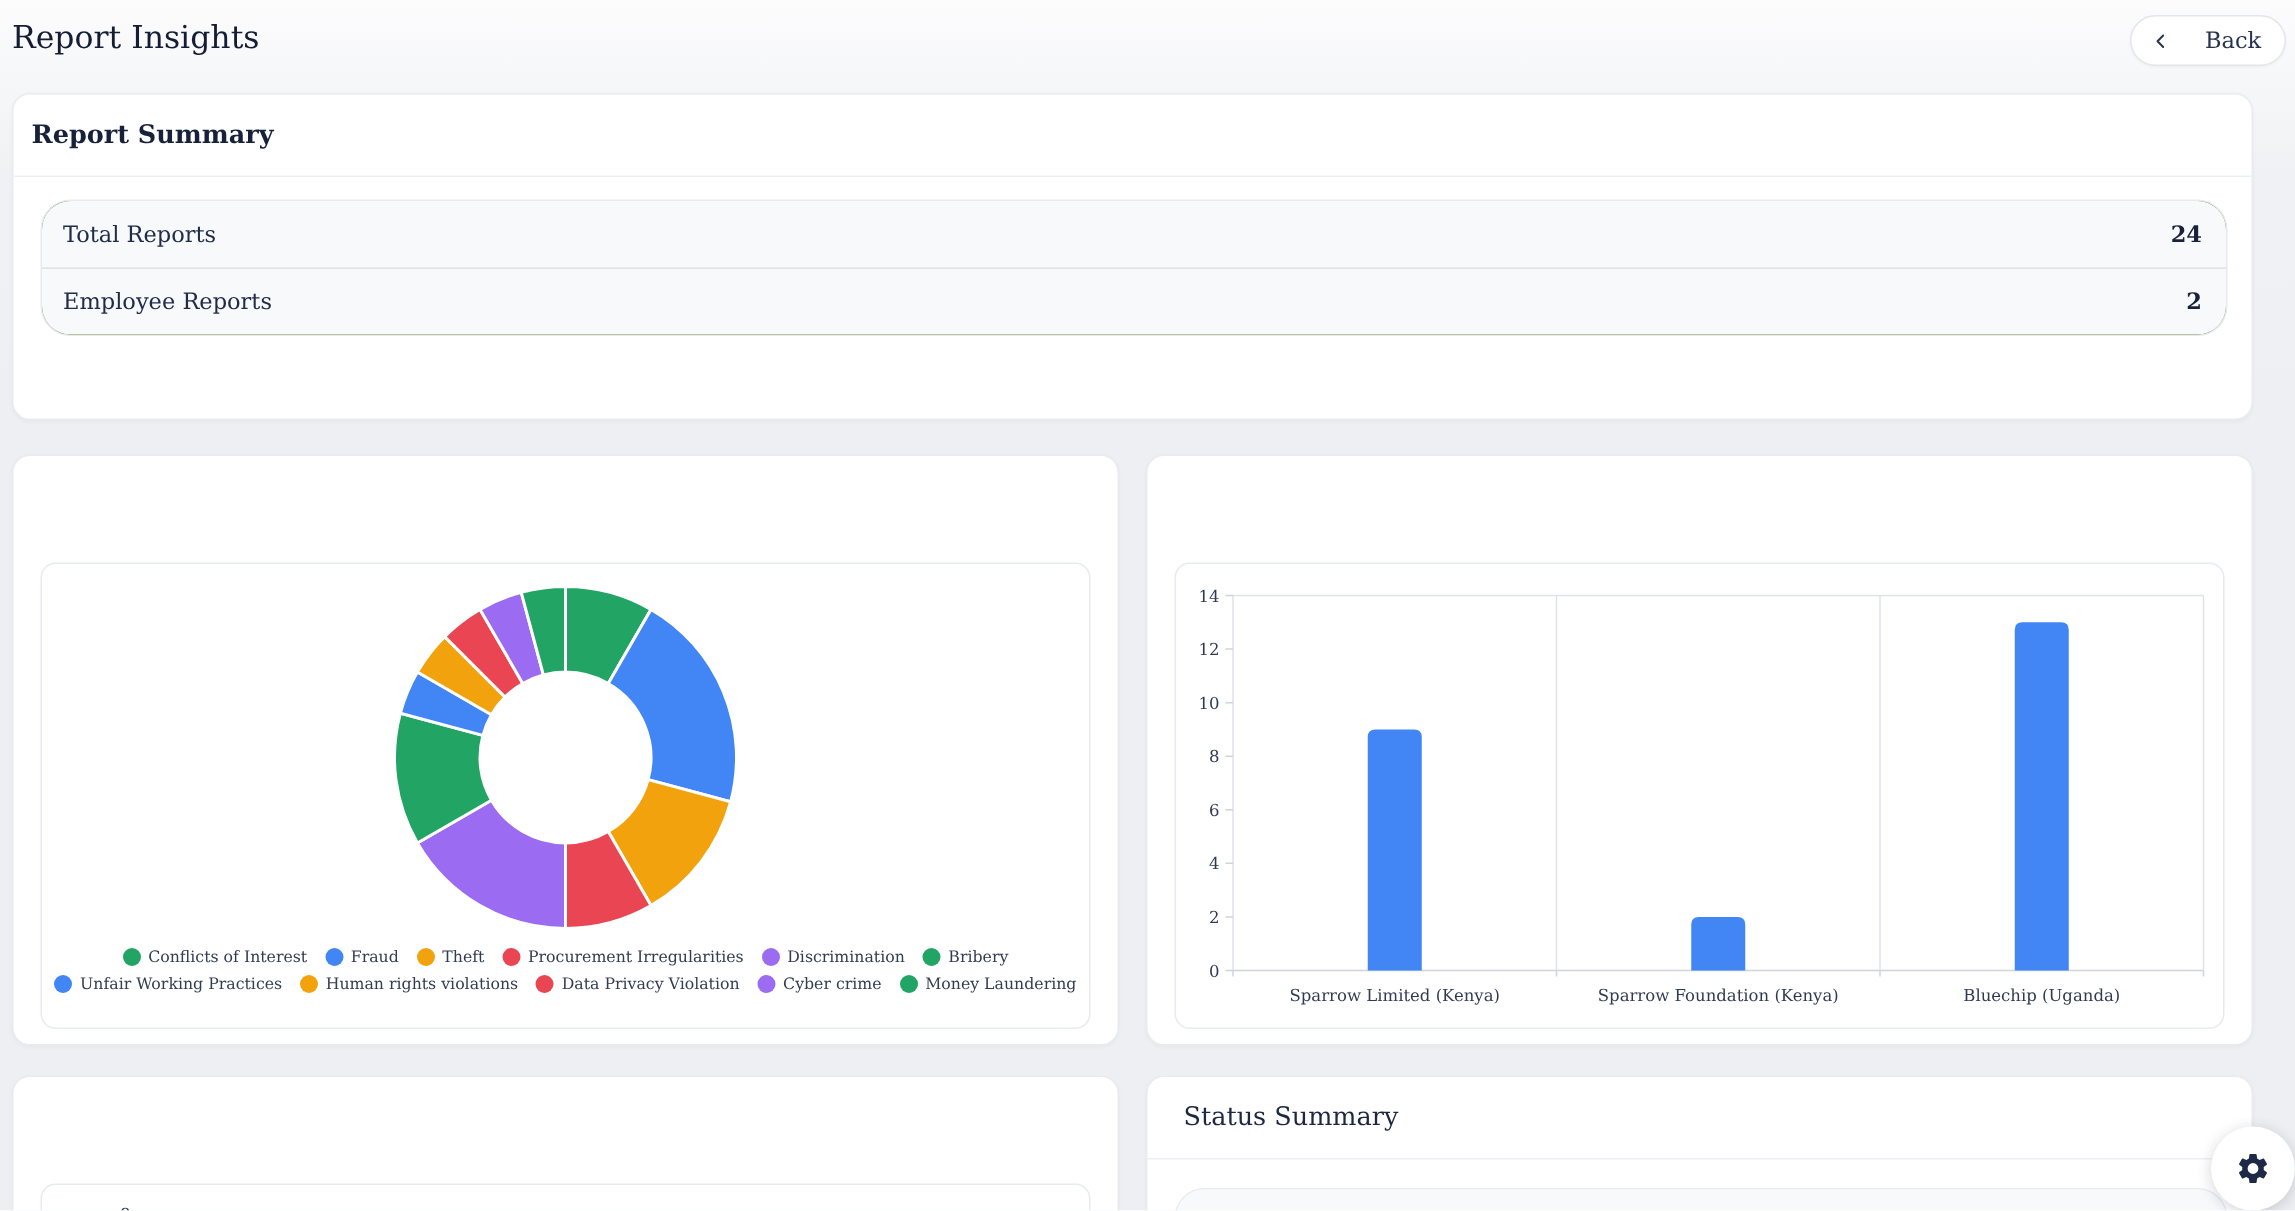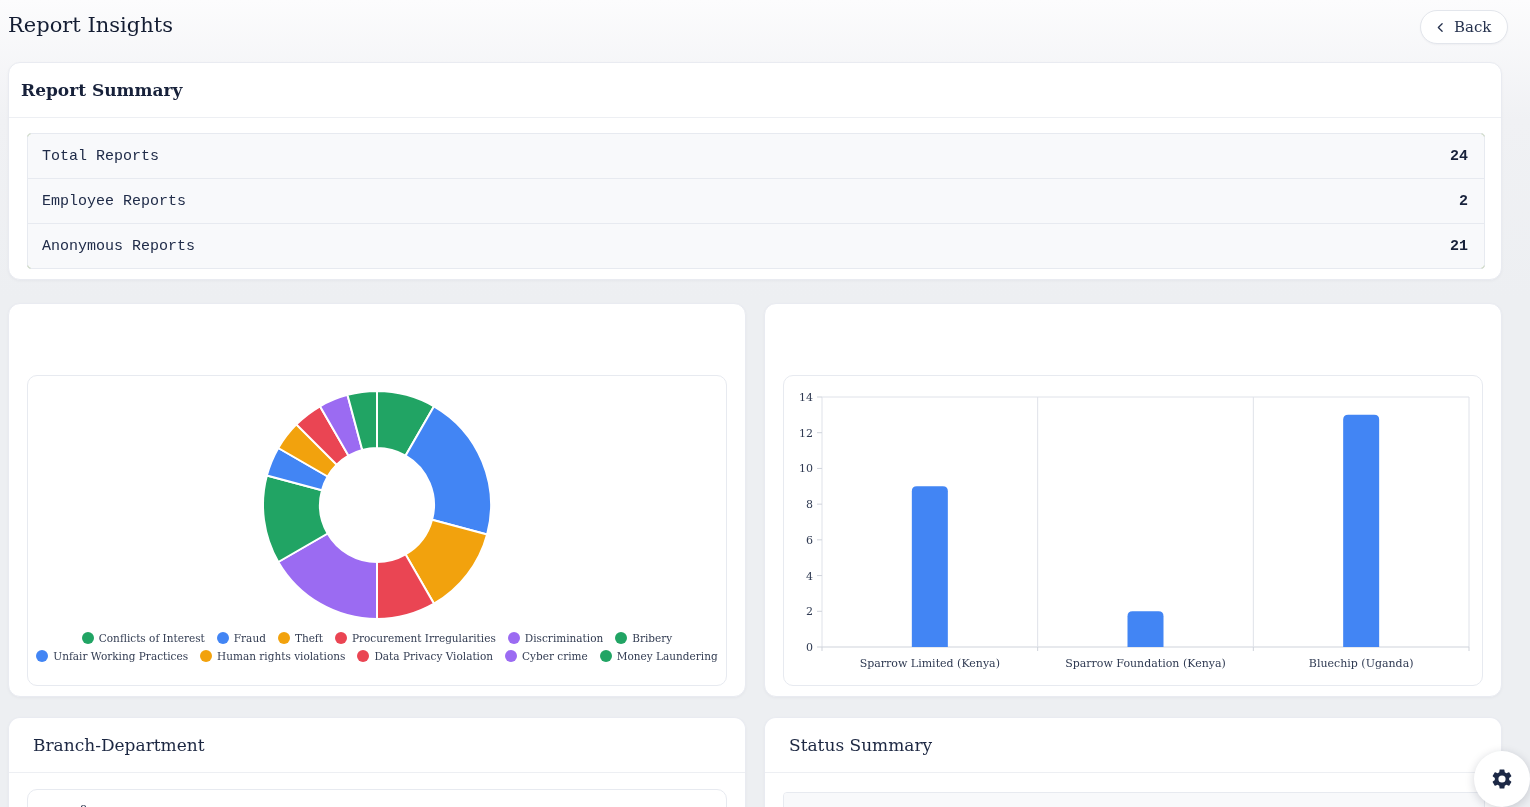--- a/index.html
+++ b/index.html
@@ -6,39 +6,39 @@
   .viewport{
     position:relative;width:1530px;height:807px;overflow:hidden;
     background:linear-gradient(180deg,#fcfcfd 0px,#f0f1f4 120px,#edeff2 300px);
     font-family:"DejaVu Serif","Liberation Serif",serif;
     color:#1c2742;
   }
   
   .page-title{position:absolute;left:8px;top:13px;font-size:21px;font-weight:400;color:#141d33;margin:0;}
   .back-btn{
     position:absolute;left:1420px;top:10px;height:34px;padding:0 16px 0 13px;
-    display:flex;align-items:center;gap:7px;
+    display:flex;align-items:center;gap:23px;
     background:#fff;border:1px solid #e3e6ec;border-radius:17px;
     font-family:inherit;font-size:15px;color:#26324e;cursor:pointer;
     box-shadow:0 1px 2px rgba(15,23,42,.04);
   }
   
   .card{
     position:absolute;background:#fff;border:1px solid #e9ebf1;border-radius:12px;
     box-shadow:0 1px 3px rgba(15,23,42,.04);box-sizing:border-box;
   }
   .card-header{
     height:54px;display:flex;align-items:center;padding:0 24px;
     border-bottom:1px solid #edeff3;font-size:17px;color:#1c2742;
   }
   .card-header.bold{font-weight:700;color:#17213a;padding-left:12px;}
   
   .rows{
-    margin:15px 16px 15px 18px;border:1px solid #e7eaf0;border-radius:4px;
-    overflow:hidden;background:#4d7c0f;font-family:Liberation Mono, monospace;
+    margin:15px 16px 15px 18px;border:1px solid #e7eaf0;border-radius:20px;
+    overflow:hidden;background:#4d7c0f;
   }
   .srow{
     height:44px;display:flex;align-items:center;justify-content:space-between;
     padding:0 16px 0 14px;border-bottom:1px solid #e7eaf0;
     font-size:15px;color:#202c49;background:#f8f9fb;
   }
   .srow:last-child{border-bottom:none;}
   .srow .val{font-weight:700;color:#18223b;}
   
   .chart-box{
@@ -80,24 +80,20 @@
   <section class="card" style="left:8px;top:62px;width:1494px;height:218px;">
     <div class="card-header bold">Report Summary</div>
     <div class="rows" id="summary-rows">
         <div class="srow">
           <span>Total Reports</span>
           <span class="val">24</span>
         </div>
         <div class="srow">
           <span>Employee Reports</span>
           <span class="val">2</span>
-        </div>
-        <div class="srow">
-          <span>Anonymous Reports</span>
-          <span class="val">21</span>
         </div>
       </div>
   </section>
 
   <section class="card" style="left:8px;top:303px;width:738px;height:394px;">
     <div class="chart-box">
       <svg id="donut-svg" width="698" height="250">
           <path d="M349 15 A114 114 0 0 1 406 30.27310396857399 L377.5 79.636551984287 A57 57 0 0 0 349 72 Z" fill="#21a464" stroke="#ffffff" stroke-width="2"></path>
           <path d="M406 30.27310396857399 A114 114 0 0 1 459.1155441969538 158.50537114168736 L404.0577720984769 143.75268557084368 A57 57 0 0 0 377.5 79.636551984287 Z" fill="#4285f4" stroke="#ffffff" stroke-width="2"></path>
           <path d="M459.1155441969538 158.50537114168736 A114 114 0 0 1 406 227.726896031426 L377.5 178.363448015713 A57 57 0 0 0 404.0577720984769 143.75268557084368 Z" fill="#f2a20d" stroke="#ffffff" stroke-width="2"></path>
@@ -192,21 +188,20 @@
           <text x="145.83333333333331" y="291" text-anchor="middle" font-size="11" fill="#2f3a52">Sparrow Limited (Kenya)</text>
           <path d="M343.5 271 L343.5 240.28571428571428 Q343.5 235.28571428571428 348.5 235.28571428571428 L374.5 235.28571428571428 Q379.5 235.28571428571428 379.5 240.28571428571428 L379.5 271 Z" fill="#4285f4"></path>
           <text x="361.5" y="291" text-anchor="middle" font-size="11" fill="#2f3a52">Sparrow Foundation (Kenya)</text>
           <path d="M559.1666666666666 271 L559.1666666666666 43.85714285714286 Q559.1666666666666 38.85714285714286 564.1666666666666 38.85714285714286 L590.1666666666666 38.85714285714286 Q595.1666666666666 38.85714285714286 595.1666666666666 43.85714285714286 L595.1666666666666 271 Z" fill="#4285f4"></path>
           <text x="577.1666666666666" y="291" text-anchor="middle" font-size="11" fill="#2f3a52">Bluechip (Uganda)</text>
         </svg>
     </div>
   </section>
 
   <section class="card" style="left:8px;top:717px;width:738px;height:200px;border-bottom:none;">
-    <div class="card-header">Branch-Department</div>
     <div class="chart-box" style="height:160px;">
       <span class="partial-tick">8</span>
     </div>
   </section>
 
   <section class="card" style="left:764px;top:717px;width:738px;height:200px;border-bottom:none;">
     <div class="card-header">Status Summary</div>
     <div class="rows" style="margin-top:19px;" id="status-rows">
         <div class="srow">
           <span>Closed</span>

